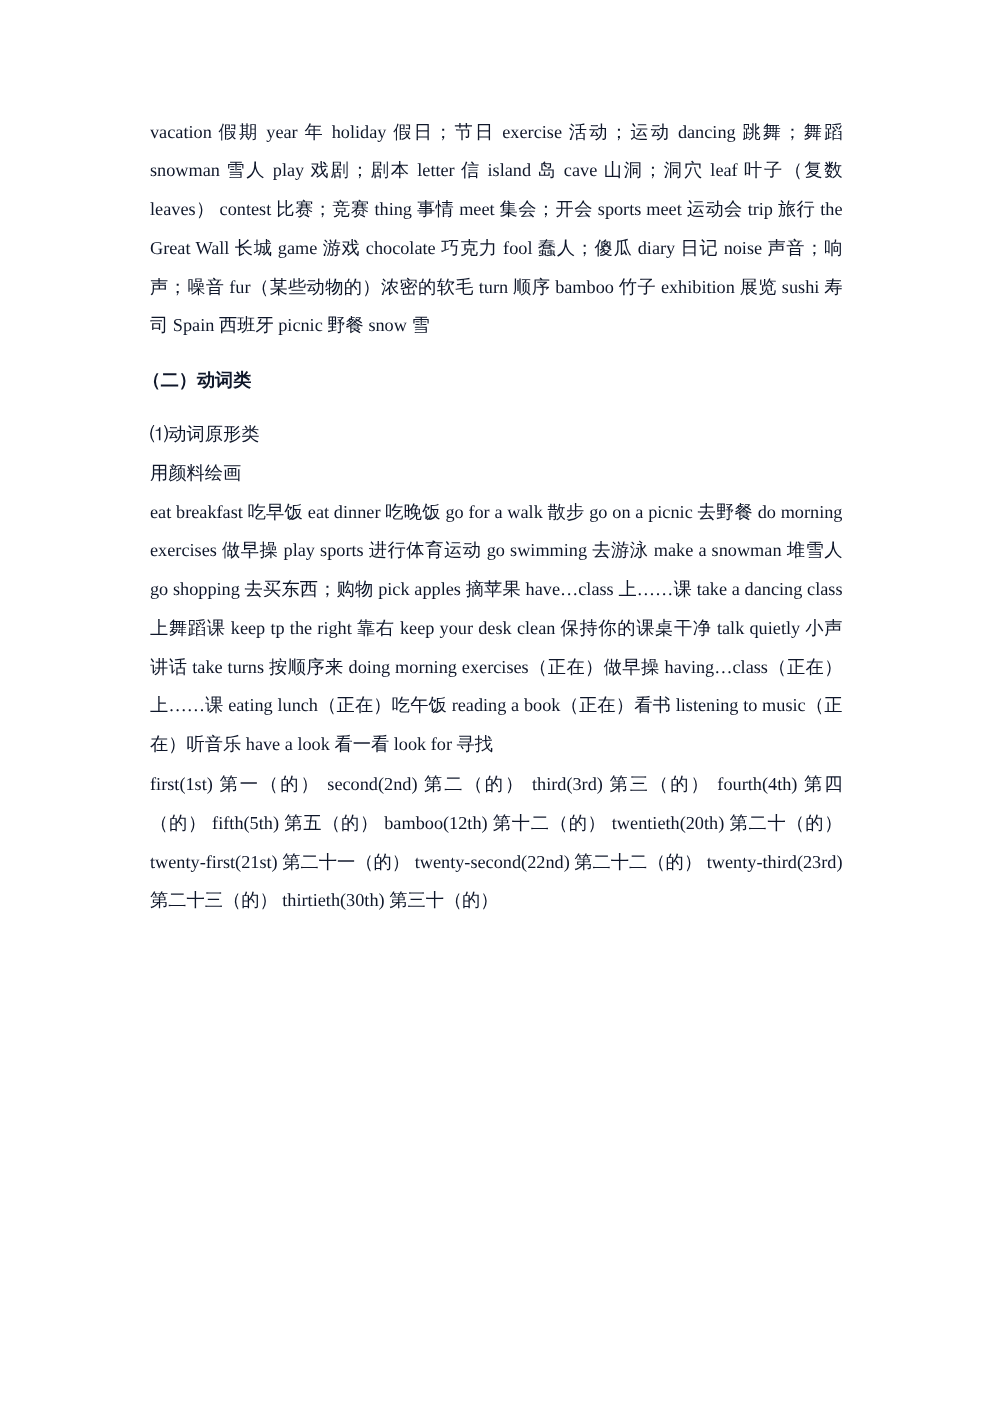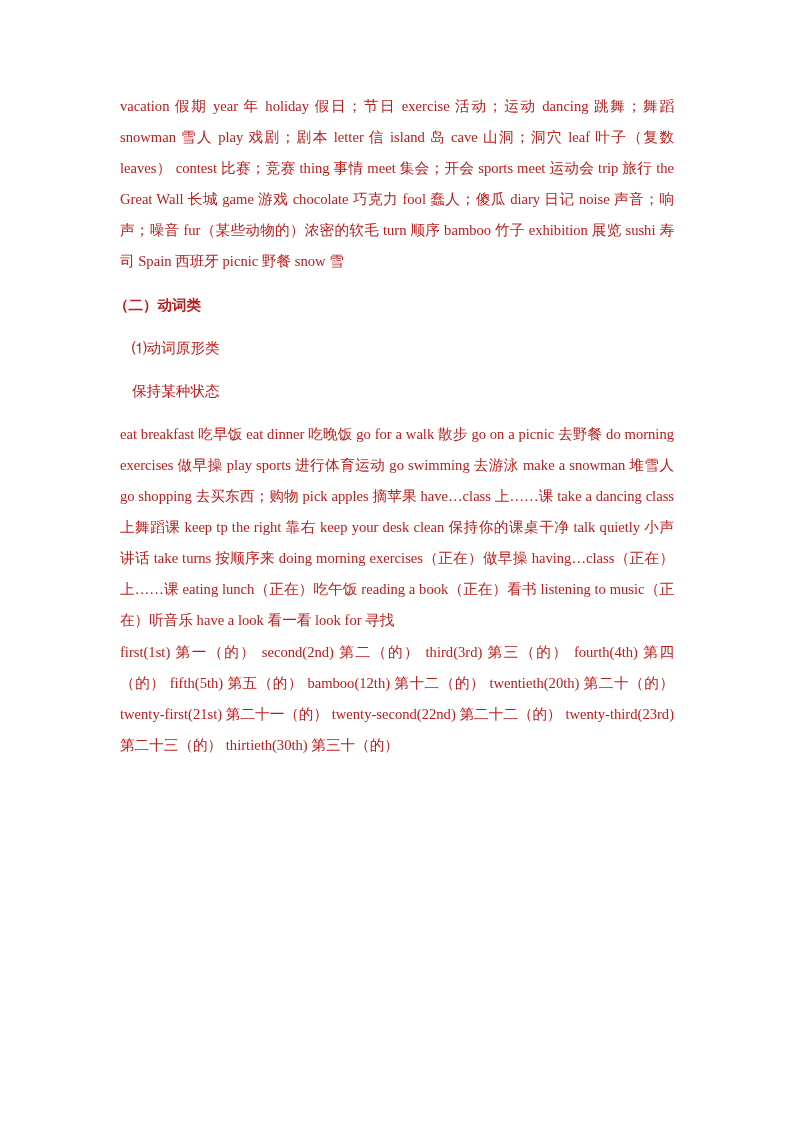--- a/index.html
+++ b/index.html
@@ -4,35 +4,35 @@
 <style>
   html, body { margin: 0; padding: 0; background: #ffffff; }
   body { width: 793px; height: 1122px; position: relative; overflow: hidden; }
   .page {
     position: absolute;
     left: 120px;
     top: 91px;
     width: 554px;
     font-family: "Liberation Serif", "DejaVu Serif", serif;
     font-size: 14.6px;
-    color: #b91c1c;
+    color: #0f172a;
     line-height: 31.1px;
   }
   .para { margin: 0; text-align: justify; text-align-last: left; }
   .heading { margin: 12px; font-weight: bold; font-family: "DejaVu Sans", "Liberation Sans", sans-serif; font-size: 14.5px; margin-left: -6px; }
-  .subheading { margin: 12px; font-size: 14.6px; }
+  .subheading { margin: 0; font-size: 14.6px; }
 </style>
 </head>
 <body>
 
 <div class="page">
   <p class="para">vacation 假期  year 年  holiday 假日；节日  exercise 活动；运动  dancing 跳舞；舞蹈  snowman 雪人  play 戏剧；剧本  letter 信  island 岛  cave 山洞；洞穴  leaf 叶子（复数 leaves）  contest 比赛；竞赛  thing 事情  meet 集会；开会  sports meet 运动会  trip 旅行  the Great Wall 长城  game 游戏  chocolate 巧克力  fool 蠢人；傻瓜  diary 日记  noise 声音；响声；噪音  fur（某些动物的）浓密的软毛  turn 顺序  bamboo 竹子  exhibition 展览  sushi 寿司  Spain 西班牙  picnic 野餐  snow 雪</p>
 
   <p class="heading">（二）动词类</p>
   <p class="subheading">⑴动词原形类</p>
 
 
-  <p class="subheading">保持某种状态</p>
+  <p class="subheading">用颜料绘画</p>
   <p class="para">eat breakfast 吃早饭  eat dinner 吃晚饭  go for a walk 散步  go on a picnic 去野餐  do morning exercises 做早操  play sports 进行体育运动  go swimming 去游泳  make a snowman 堆雪人  go shopping 去买东西；购物  pick apples 摘苹果   have…class 上……课  take a dancing class 上舞蹈课 keep tp the right 靠右 keep your desk clean 保持你的课桌干净  talk quietly 小声讲话  take turns 按顺序来  doing morning exercises（正在）做早操  having…class（正在）上……课  eating lunch（正在）吃午饭  reading a book（正在）看书  listening to music（正在）听音乐  have a look 看一看  look for 寻找</p>
 
   <p class="para">first(1st)  第一（的）  second(2nd)  第二（的）  third(3rd)  第三（的）  fourth(4th) 第四（的）  fifth(5th)  第五（的）  bamboo(12th)  第十二（的）  twentieth(20th)  第二十（的）  twenty-first(21st)  第二十一（的）  twenty-second(22nd)  第二十二（的）  twenty-third(23rd)  第二十三（的）  thirtieth(30th)  第三十（的）</p>
 
 </div>
 
 </body></html>

